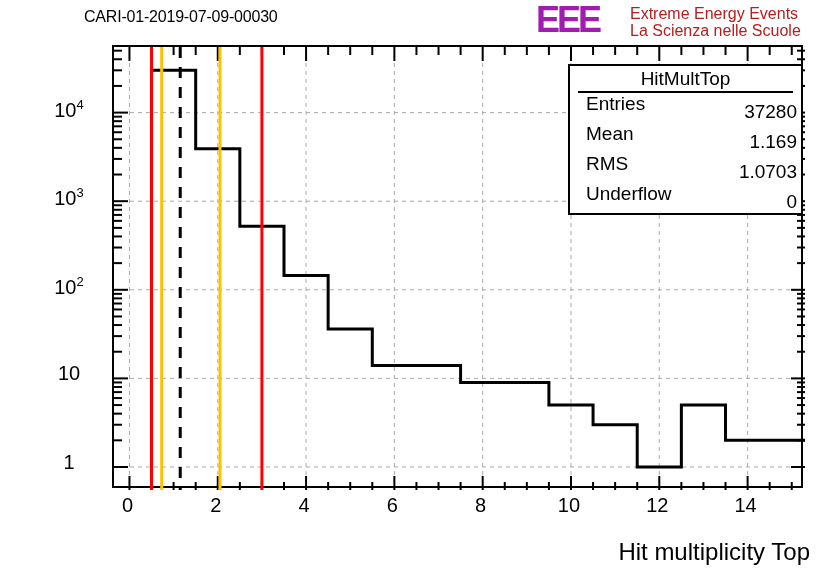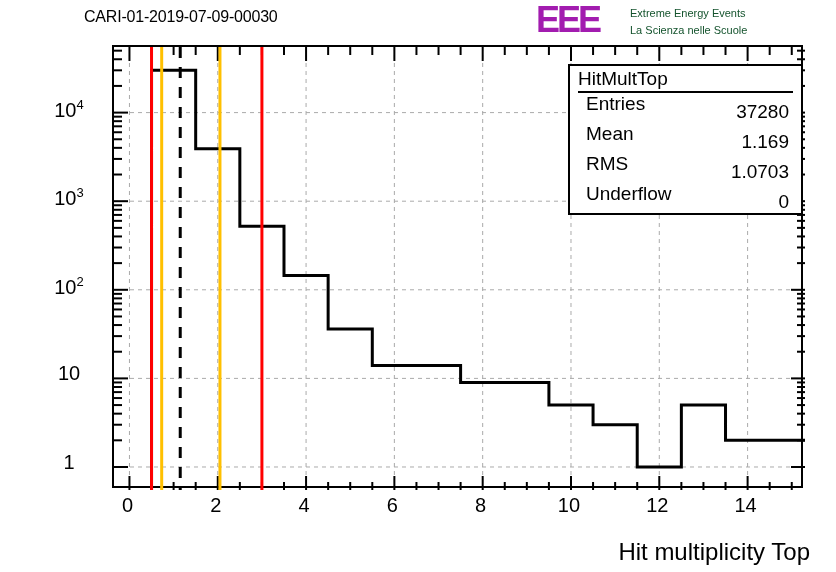--- a/index.html
+++ b/index.html
@@ -33,22 +33,22 @@
     font-size:36px;
     font-weight:bold;
     color:#a21caf;
     letter-spacing:-3px;
     font-family:"Liberation Sans", sans-serif;
     line-height:40px;
   }
   .logo-txt{
     position:absolute;
     left:94px; top:3px;
-    color:#14532d;
-    font-size:11px;
+    color:#b91c1c;
+    font-size:16px;
     line-height:17px;
     white-space:nowrap;
   }
 
   
   .frame{
     position:absolute;
     left:112px; top:45px;
     width:691px; height:443px;
     border:2px solid #000;
@@ -89,30 +89,30 @@
     width:235px;
     background:#fff;
     border:2px solid #000;
     border-left:2px solid #000;
     box-sizing:border-box;
     font-size:19px;
     color:#000;
     padding:0;
   }
   .stats .sttitle{
-    text-align:left;
+    text-align:center;
     padding:2px 0 1px 0;
     border-bottom:2px solid #000;
     font-size:19px;
     margin:0 8px;
   }
   .stats .strow{
     display:flex;
     justify-content:space-between;
-    padding:0px 12px 0px 16px;
+    padding:0px 4px 0px 16px;
     line-height:22px;
     white-space:nowrap;
     gap:35px;
   }
   .stats .strow .k{text-align:left;}
   .stats .strow .v{text-align:right;margin-top:8px;}
 </style>
 </head>
 <body>
 

